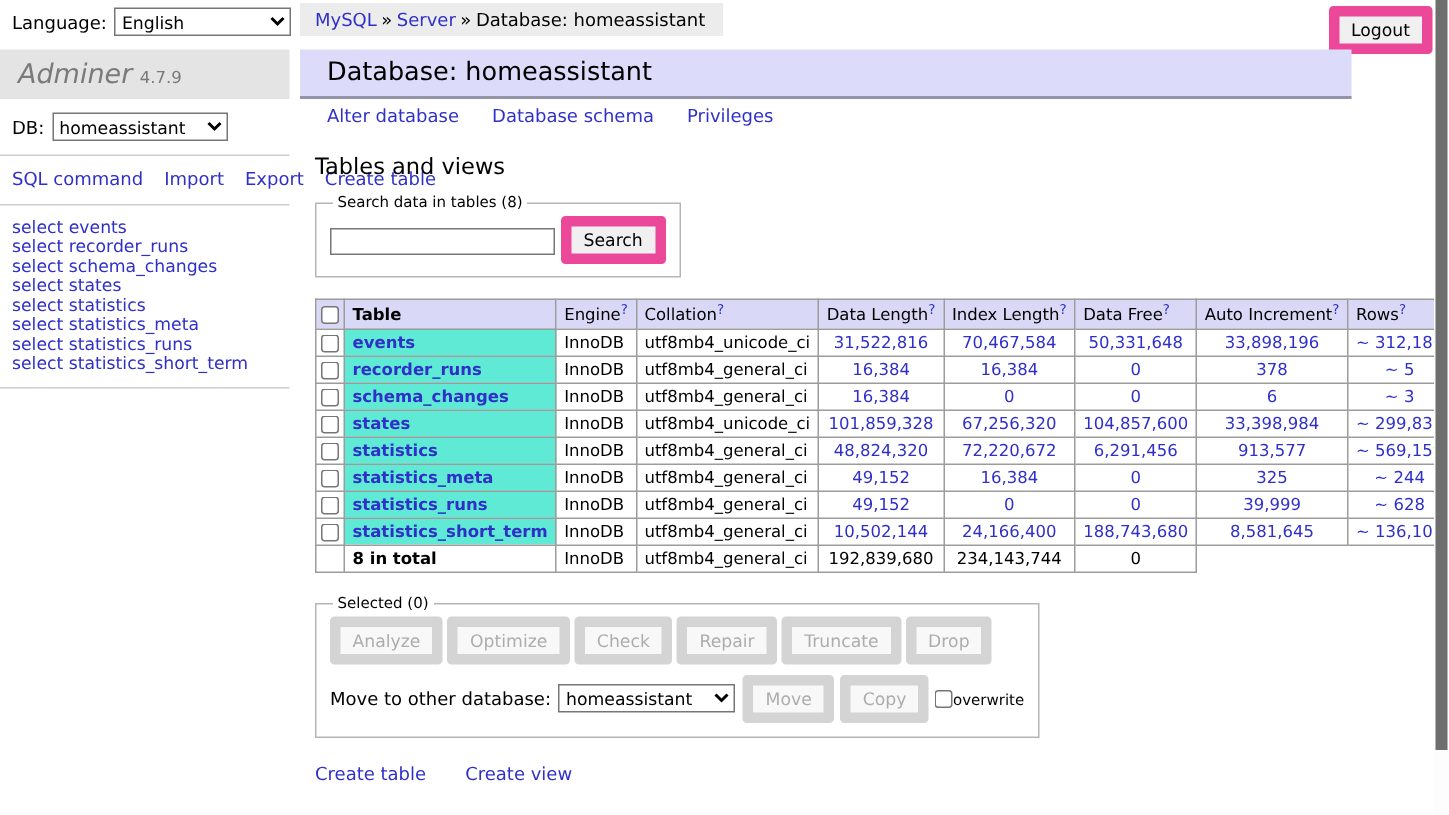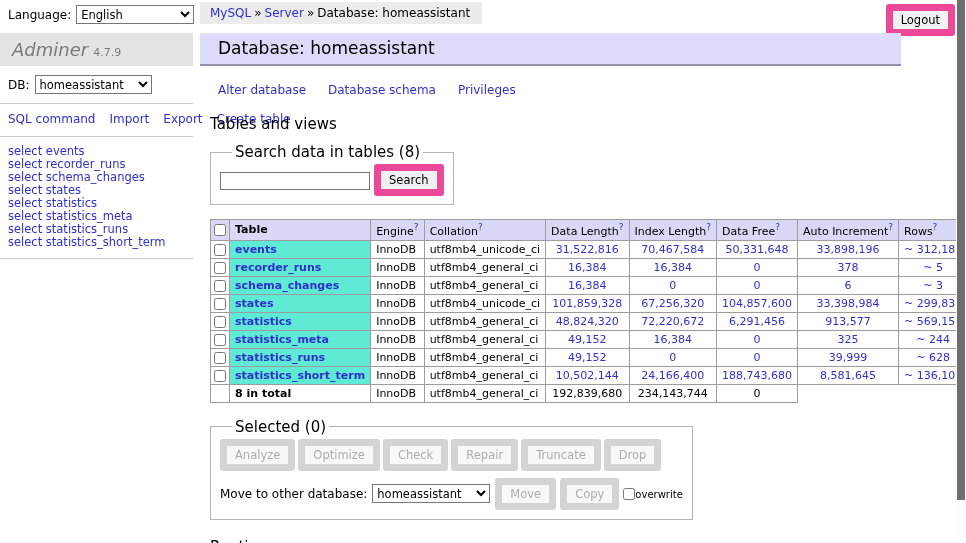--- a/index.html
+++ b/index.html
@@ -75,30 +75,30 @@
   .sidebar { position: absolute; top: 75px; left: 0; width: 193px; padding-left: 8px; }
   .dbrow label { margin-right: 5px; }
   .dbrow select { width: 117px; }
   .divider { border-top: 1px solid #ccc; margin: 9px 0 8px -8px; width: 193px; }
   .cmdlinks { width: 155px; line-height: 15px; }
   .cmdlinks a { margin-right: 14px; white-space: nowrap; }
   .tablelinks a { display: block; font-size: 11.5px; line-height: 13px; white-space: nowrap; }
 
   
   .main { position: absolute; top: 66px; left: 200px; width: 712px; }
-  .dblinks { padding-top: 17px; margin-left: 18px; }
+  .dblinks { padding-top: 4px; margin-left: 18px; }
   .dblinks a { margin-right: 22px; }
   .h3 { font-size: 15px; margin: 18px 0 0 10px; color: #000; }
 
   fieldset {
     border: 1px solid #b5b5b5;
     width: fit-content;
     padding: 3px 9px 8px 9px;
   }
-  legend { font-size: 15px; padding: 0 3px; margin-left: 12px; }
+  legend { font-size: 10px; padding: 0 3px; margin-left: 2px; }
   fieldset.search { margin: 10px 0 0 10px; }
   fieldset.search input[type="text"] {
     width: 150px; height: 18px;
     border: 1px solid #767676;
     font-family: "DejaVu Sans", sans-serif;
     font-size: 11.5px;
     margin-right: 4px;
     vertical-align: middle;
   }
 
@@ -325,20 +325,23 @@
     <fieldset class="selected">
       <legend>Selected (0)</legend>
       <div class="btnrow">
         <button disabled="">Analyze</button><button disabled="">Optimize</button><button disabled="">Check</button><button disabled="">Repair</button><button disabled="">Truncate</button><button disabled="">Drop</button>
       </div>
       <div class="moverow">
         <span class="mlabel">Move to other database:</span><select><option>homeassistant</option></select><button disabled="">Move</button><button disabled="">Copy</button><input type="checkbox" style=""><span class="ow-label">overwrite</span>
       </div>
     </fieldset>
 
+    <div class="createlinks">
+      <a>Create table</a><a>Create view</a>
+    </div>
 
     <div class="h3">Routines</div>
 
   </div>
 
   <div class="scrolltrack">
     <div class="scrollthumb"></div>
   </div>
 
 </div>

